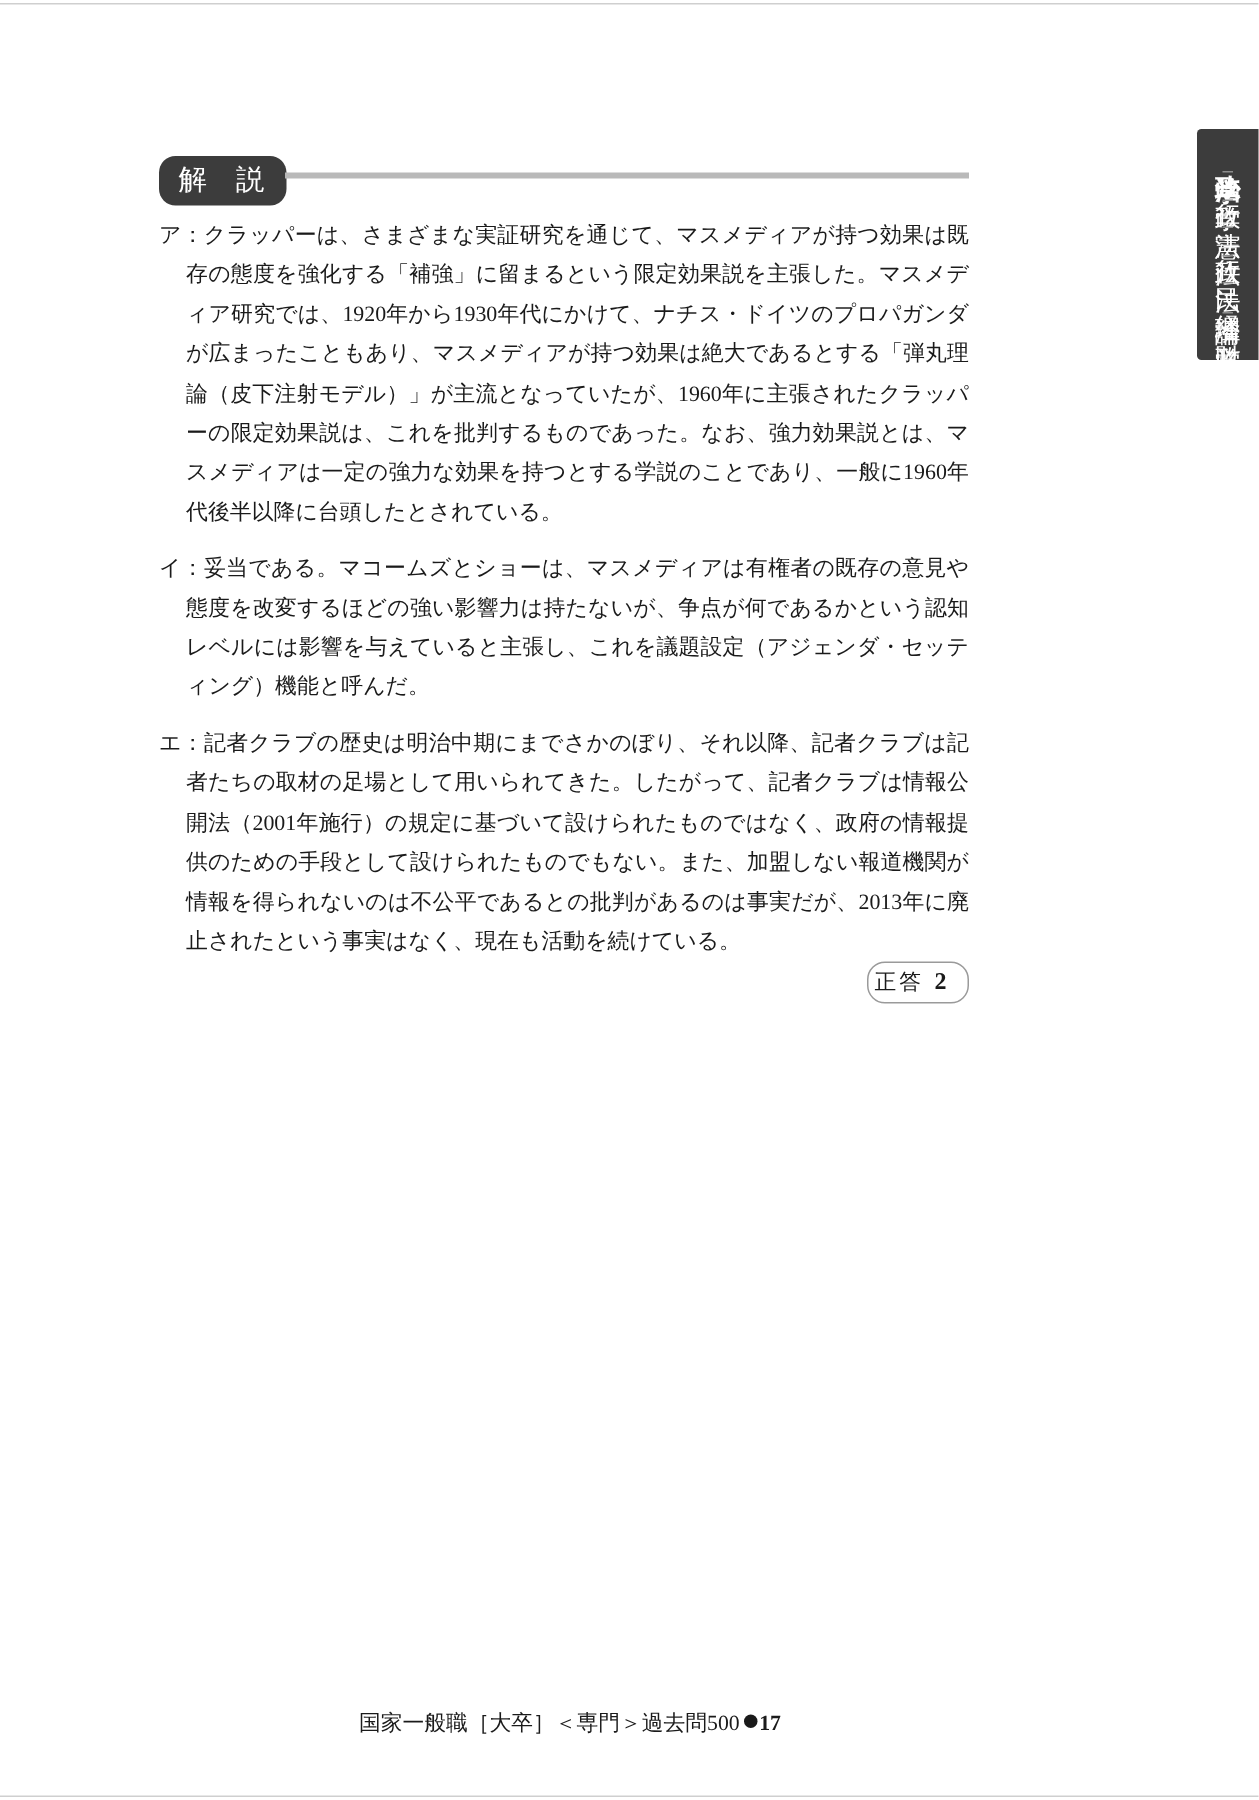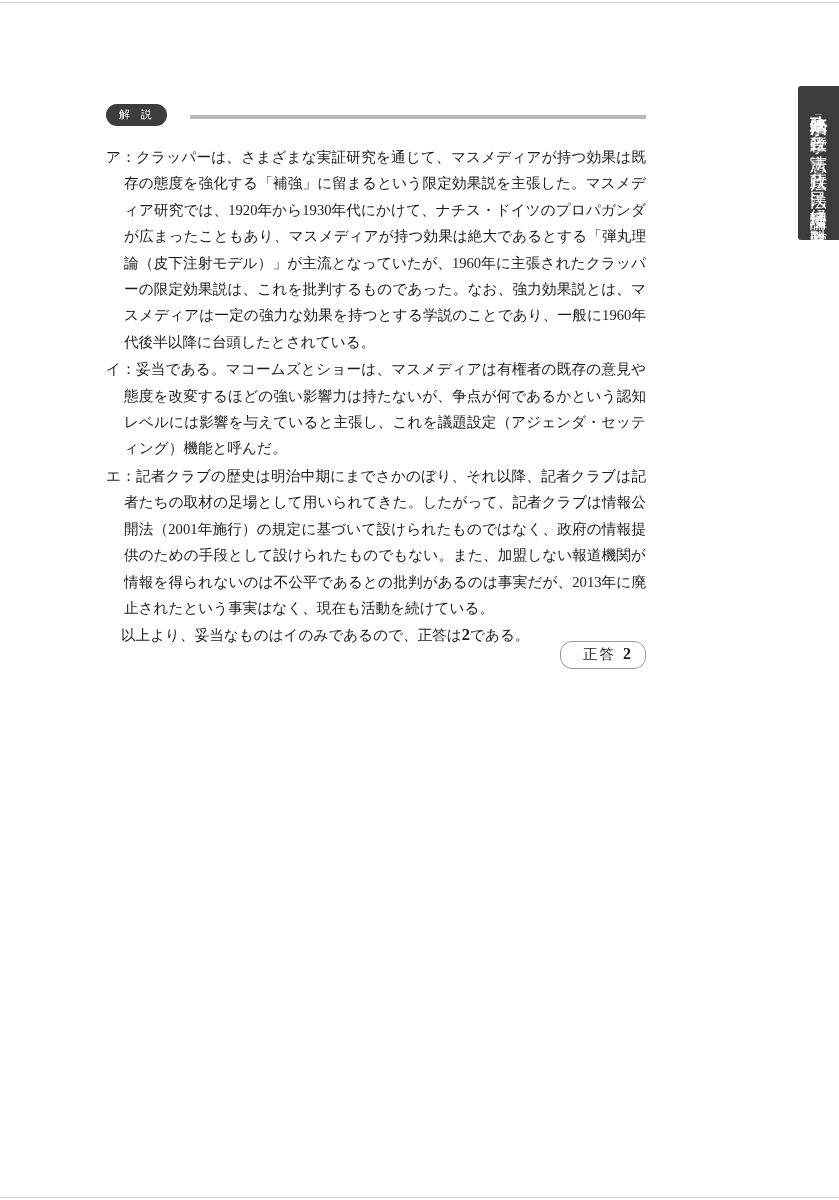--- a/index.html
+++ b/index.html
@@ -80,26 +80,26 @@
     position: absolute;
     left: 106px;
     top: 104px;
     width: 540px;
     height: 26px;
   }
   .kaisetsu-badge {
     display: inline-block;
     background: #3c3c3c;
     color: #ffffff;
-    font-size: 11px;
+    font-size: 19px;
     letter-spacing: 4px;
     padding: 3px 11px 4px 13px;
     border-radius: 11px;
     vertical-align: middle;
-    font-family: Liberation Serif, serif;
+    font-family: Liberation Mono, monospace;
   }
   .kaisetsu-rule {
     position: absolute;
     left: 84px;
     top: 11px;
     right: 0;
     height: 4px;
     background: #b9b9b9;
   }
 
@@ -114,40 +114,40 @@
     text-align: justify;
     text-justify: inter-ideograph;
   }
   .para {
     margin: 0 0 0 0;
     padding-left: 18px;
     text-indent: -18px;
     font-family: Liberation Serif, serif;
   }
   .para + .para {
-    margin-top: 1px;
+    margin-top: 11px;
   }
   .para-final {
     margin-top: 1px;
     padding-left: 0;
     text-indent: 15px;
   }
   .ans-num {
     font-weight: bold;
     font-size: 16.5px;
   }
 
   
   .seito-box {
     position: absolute;
     right: 152px;
     top: 641px;
     border: 1px solid #9a9a9a;
     border-radius: 12px;
-    padding: 3px 14px 4px 22px;
+    padding: 3px 14px 4px 4px;
     font-size: 14.5px;
     letter-spacing: 2px;
     white-space: nowrap;
     background: #ffffff;
   }
   .seito-box .num {
     font-weight: bold;
     font-size: 16px;
     letter-spacing: 0;
     margin-left: 7px;
@@ -187,27 +187,29 @@
 
   <div class="kaisetsu-row">
     <span class="kaisetsu-badge">解 説</span>
     <span class="kaisetsu-rule"></span>
   </div>
 
   <div class="body-block">
     <p class="para">ア：クラッパーは、さまざまな実証研究を通じて、マスメディアが持つ効果は既存の態度を強化する「補強」に留まるという限定効果説を主張した。マスメディア研究では、1920年から1930年代にかけて、ナチス・ドイツのプロパガンダが広まったこともあり、マスメディアが持つ効果は絶大であるとする「弾丸理論（皮下注射モデル）」が主流となっていたが、1960年に主張されたクラッパーの限定効果説は、これを批判するものであった。なお、強力効果説とは、マスメディアは一定の強力な効果を持つとする学説のことであり、一般に1960年代後半以降に台頭したとされている。</p>
     <p class="para">イ：妥当である。マコームズとショーは、マスメディアは有権者の既存の意見や態度を改変するほどの強い影響力は持たないが、争点が何であるかという認知レベルには影響を与えていると主張し、これを議題設定（アジェンダ・セッティング）機能と呼んだ。</p>
     <p class="para">エ：記者クラブの歴史は明治中期にまでさかのぼり、それ以降、記者クラブは記者たちの取材の足場として用いられてきた。したがって、記者クラブは情報公開法（2001年施行）の規定に基づいて設けられたものではなく、政府の情報提供のための手段として設けられたものでもない。また、加盟しない報道機関が情報を得られないのは不公平であるとの批判があるのは事実だが、2013年に廃止されたという事実はなく、現在も活動を続けている。</p>
-    <p class="para-final"><span>以上より、妥当なものはイのみであるので、正答は</span><span class="ans-num">2</span><span>である。</span></p>
   </div>
 
   <div class="seito-box">
     <span>正答</span><span class="num">2</span>
   </div>
 
+  <div class="footer">
+    <span>国家一般職［大卒］＜専門＞過去問500</span><span class="dot"></span><span class="pg">17</span>
+  </div>
 
 </div>
 
 <div class="tab-rail">
   <div class="tab-item active">政治学</div>
   <div class="tab-item">行政学</div>
   <div class="tab-item">憲法</div>
   <div class="tab-item">行政法</div>
   <div class="tab-item">民法</div>
   <div class="tab-item">経済理論</div>

